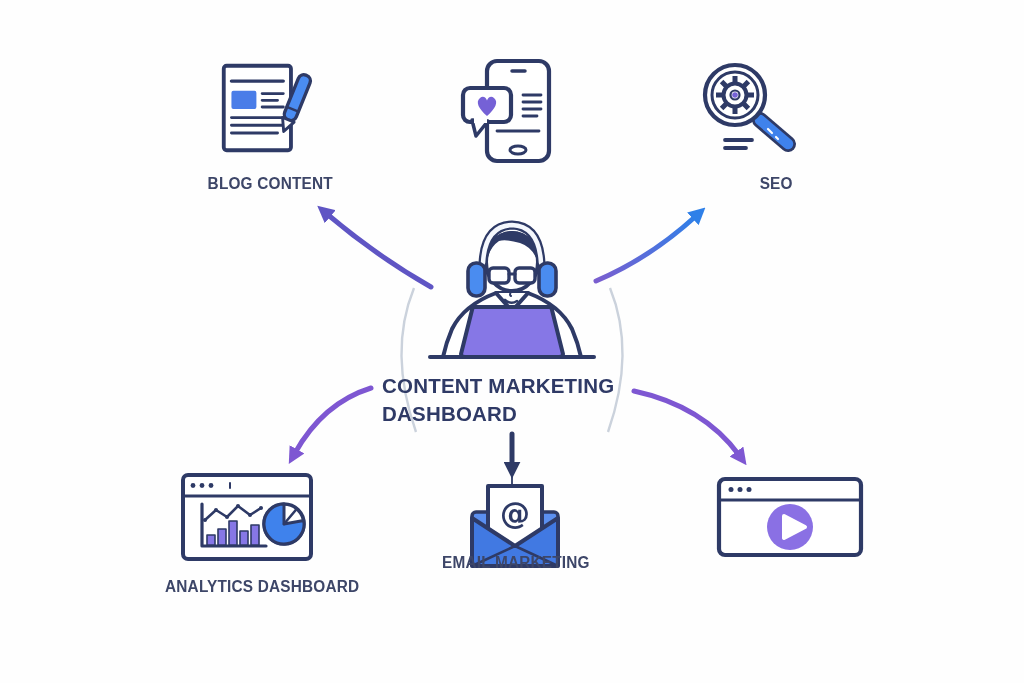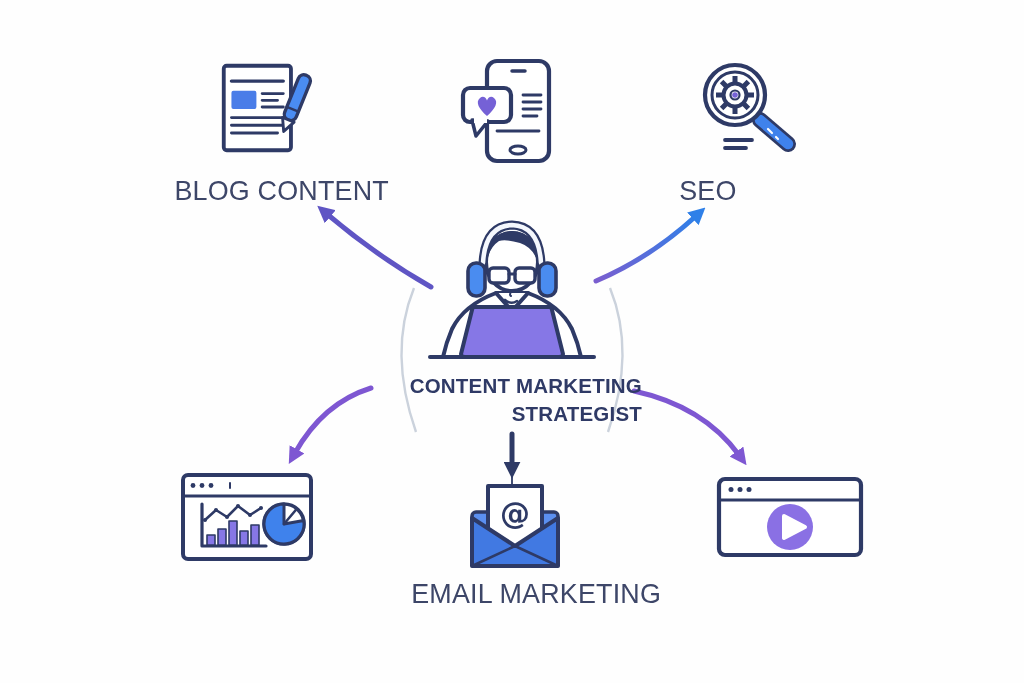--- a/index.html
+++ b/index.html
@@ -3,27 +3,27 @@
 <meta charset="utf-8">
 <style>
   html,body{margin:0;padding:0;background:#ffffff;}
   #canvas{
     position:relative;width:1024px;height:683px;overflow:hidden;
     background:#fefefe;font-family:"Liberation Sans",sans-serif;
   }
   svg{position:absolute;display:block;}
   .node-label{
     position:absolute;text-align:center;
-    font-size:28px;font-weight:400;letter-spacing:.2px;
+    font-size:16px;font-weight:700;letter-spacing:.2px;
     color:#3d4668;white-space:nowrap;
   }
   .node-label>span{display:inline-block;transform:scaleX(.96);transform-origin:center;}
   #center-title{
     position:absolute;left:382px;top:372px;width:260px;
-    text-align:right;font-size:20.5px;font-weight:700;line-height:28px;
+    text-align:left;font-size:20.5px;font-weight:700;line-height:28px;
     letter-spacing:.2px;color:#2f3a66;
   }
 </style>
 </head>
 <body>
 
 <div id="canvas">
 
   <svg style="left:0;top:0" width="1024" height="683" viewBox="0 0 1024 683">
     <defs>
@@ -172,21 +172,22 @@
       <path d="M3,24 H145" stroke-width="3"></path>
       <circle cx="15" cy="13.5" r="2.5" fill="#2e3a66" stroke="none"></circle>
       <circle cx="24" cy="13.5" r="2.5" fill="#2e3a66" stroke="none"></circle>
       <circle cx="33" cy="13.5" r="2.5" fill="#2e3a66" stroke="none"></circle>
       <circle cx="74" cy="51" r="23" fill="#8a70e4" stroke="none"></circle>
       <path d="M68,40 L89,51 L68,62 Z" fill="#ffffff" stroke="#ffffff" stroke-width="4"></path>
     </g>
   </svg>
 
   <div class="node-label" style="left:170px;top:175px;width:200px"><span>BLOG CONTENT</span></div>
-  <div class="node-label" style="left:608px;top:175px;width:200px"><span>SEO</span></div>
-  <div class="node-label" style="left:406px;top:578px;width:220px"><span>EMAIL MARKETING</span></div>
+  <div class="node-label" style="left:676px;top:175px;width:200px"><span>SEO</span></div>
+  <div class="node-label" style="left:152px;top:578px;width:220px"><span>ANALYTICS DASHBOARD</span></div>
+  <div class="node-label" style="left:406px;top:554px;width:220px"><span>EMAIL MARKETING</span></div>
 
   <div id="center-title">
     <div>CONTENT MARKETING</div>
-    <div>STRATEGIST</div>
+    <div>DASHBOARD</div>
   </div>
 
 </div>
 
 </body></html>

